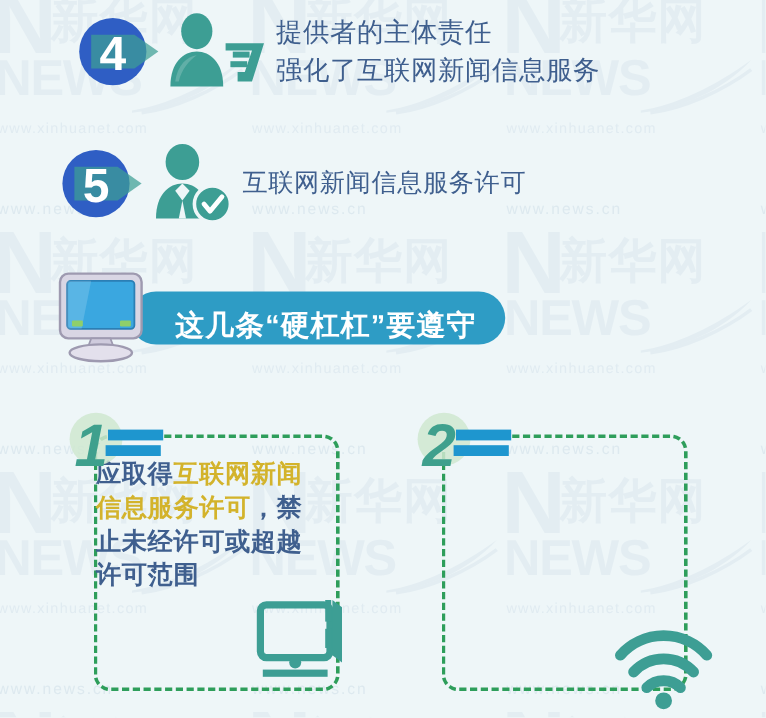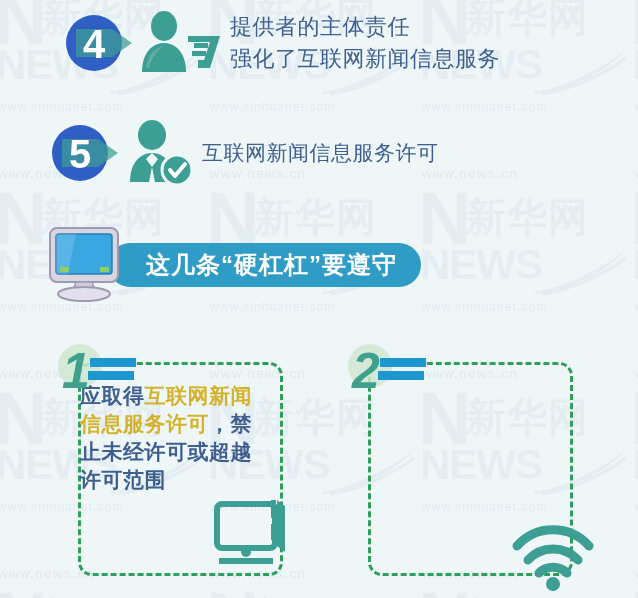--- a/index.html
+++ b/index.html
@@ -95,21 +95,21 @@
   #banner-wrap {
     position:absolute; left:46px; top:226px;
     display:flex; align-items:center;
   }
   #monitor-icon { position:relative; z-index:3; margin-right:-18px; }
   #monitor-icon svg { display:block; }
   #banner-pill {
     background:#2e9cc5;
     border-radius:22px;
     height:44px;
-    display:flex; align-items:center;
+    display:flex; align-items:flex-end;
     padding:0 24px 0 38px;
     z-index:2;
   }
   #banner-pill .banner-text {
     color:#ffffff;
     font-size:24px;
     font-weight:bold;
     letter-spacing:1px;
     white-space:nowrap;
   }

